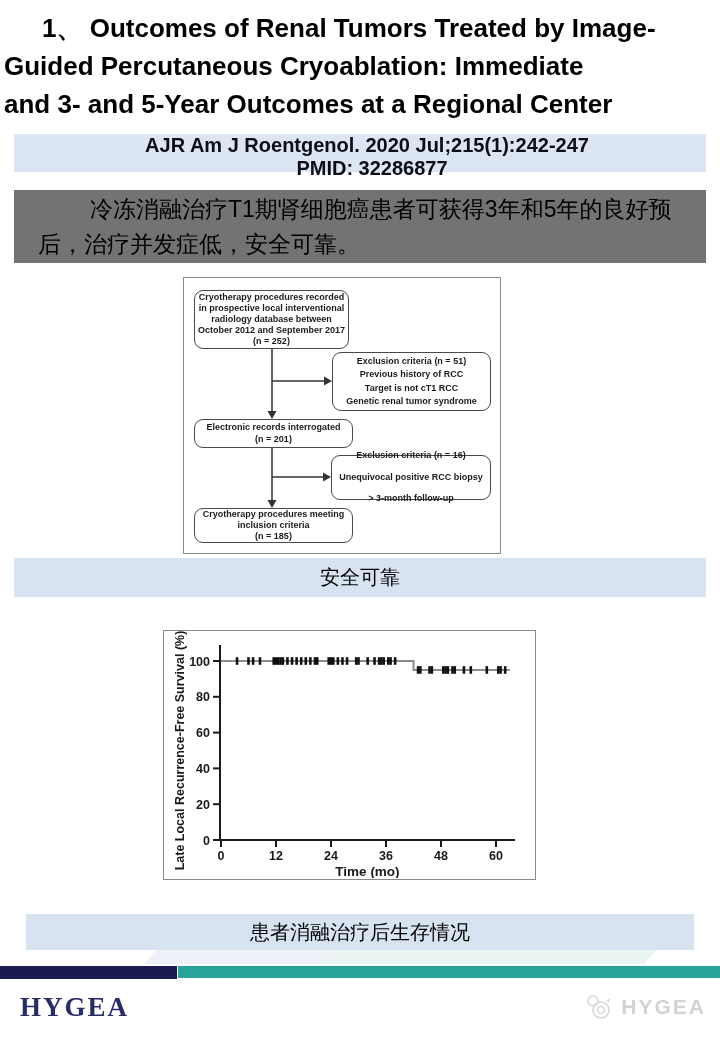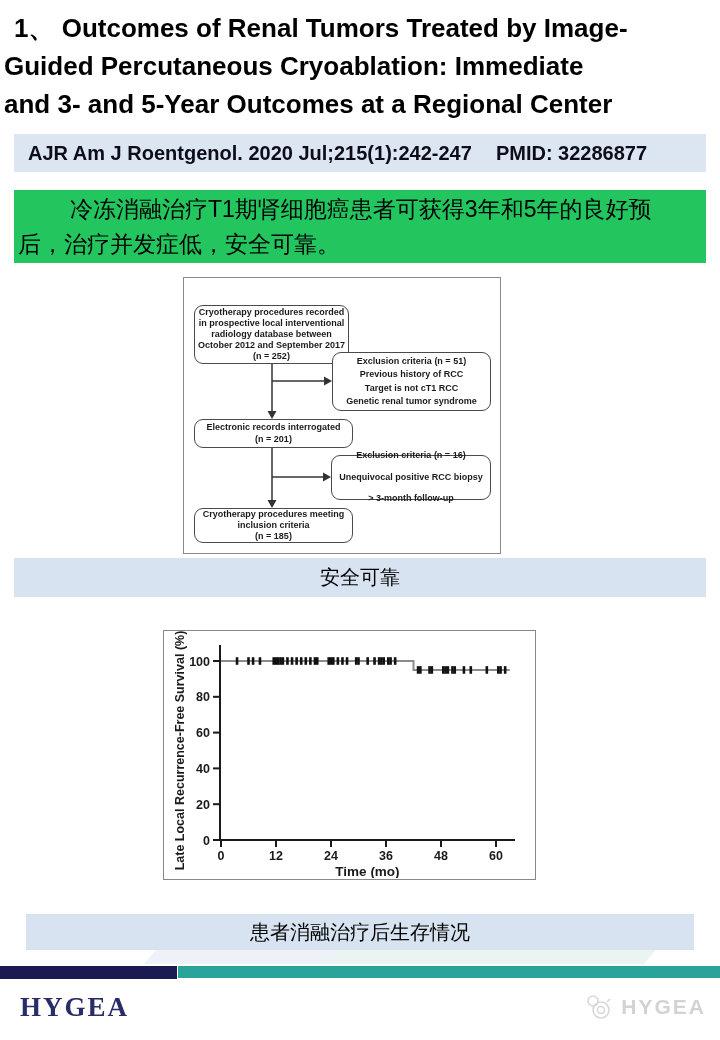--- a/index.html
+++ b/index.html
@@ -3,51 +3,51 @@
 <meta charset="utf-8">
 <style>
   html,body{margin:0;padding:0;background:#ffffff;}
   .page{
     position:relative;width:720px;height:1040px;background:#ffffff;
     font-family:"Liberation Sans","DejaVu Sans",sans-serif;overflow:hidden;
   }
   
   .title-block{position:absolute;top:9px;left:0;width:720px;color:#000;}
   .title-line{font-weight:bold;font-size:26px;line-height:38px;white-space:nowrap;padding-left:4px;}
-  .title-line.first{padding-left:14px;}
+  .title-line.first{padding-left:42px;}
   
   .citation-bar{
     position:absolute;top:134px;left:14px;width:692px;height:38px;
     background:#dce6f2;display:flex;align-items:center;
-    font-weight:bold;font-size:20px;color:#0d0d1a;
+    font-weight:bold;font-size:20px;color:#0d0d1a;flex-direction:column;
   }
   .citation-journal{margin-left:14px;white-space:nowrap;}
   .citation-pmid{margin-left:24px;white-space:nowrap;}
   
   .summary-box{
     position:absolute;top:190px;left:14px;width:692px;height:73px;
-    background:#22c55e;color:#000;font-size:23px;line-height:35px;
-    padding-top:2px;box-sizing:border-box;
+    background:#737373;color:#000;font-size:23px;line-height:35px;
+    padding-top:2px;box-sizing:border-box;padding-left:20px;
   }
   .summary-line1{padding-left:56px;white-space:nowrap;}
   .summary-line2{padding-left:4px;white-space:nowrap;}
   
   .flow-panel{
     position:absolute;left:183px;top:277px;width:318px;height:277px;
     border:1px solid #8a8a8a;background:#fff;box-sizing:border-box;
   }
   .flow-arrows{position:absolute;left:0;top:0;width:316px;height:275px;}
   .flow-box{
     position:absolute;box-sizing:border-box;background:#fff;
     border:1.5px solid #4a4a4a;border-radius:9px;
     display:flex;flex-direction:column;justify-content:center;align-items:center;
     font-size:9px;font-weight:bold;color:#1a1a1a;text-align:center;
   }
   .flow-box .fl{white-space:nowrap;}
-  .fb-enroll{left:10px;top:27px;width:155px;height:59px;line-height:11px;align-items:center;}
+  .fb-enroll{left:10px;top:12px;width:155px;height:59px;line-height:11px;align-items:center;}
   .fb-excl1{left:148px;top:74px;width:159px;height:59px;line-height:13.5px;}
   .fb-records{left:10px;top:141px;width:159px;height:29px;line-height:11.5px;}
   .fb-excl2{left:147px;top:177px;width:160px;height:45px;line-height:13.5px;gap:8px;}
   .fb-incl{left:10px;top:230px;width:159px;height:35px;line-height:11px;}
   
   .caption-bar{
     position:absolute;background:#d8e3f1;color:#000;font-size:20px;
     display:flex;align-items:center;justify-content:center;
   }
   .caption-flow{left:14px;top:558px;width:692px;height:39px;}

